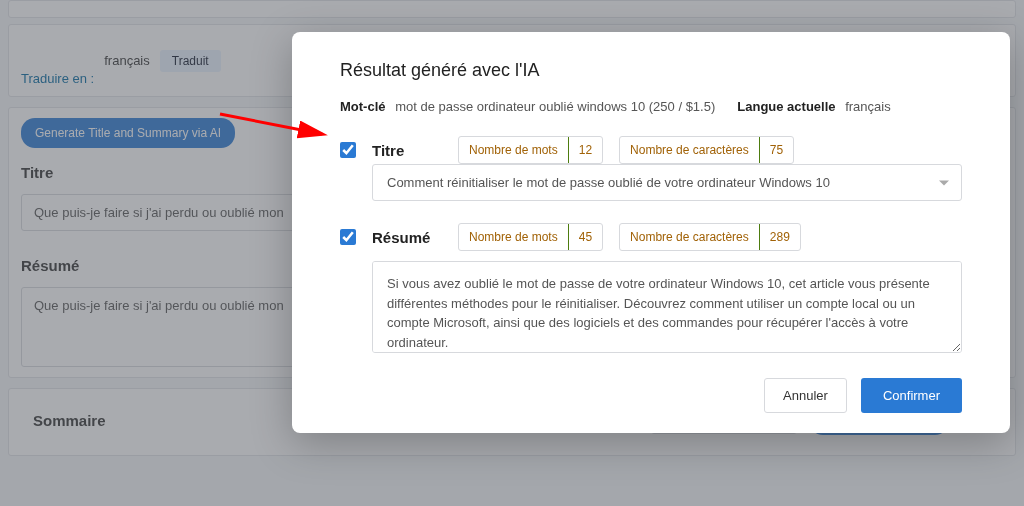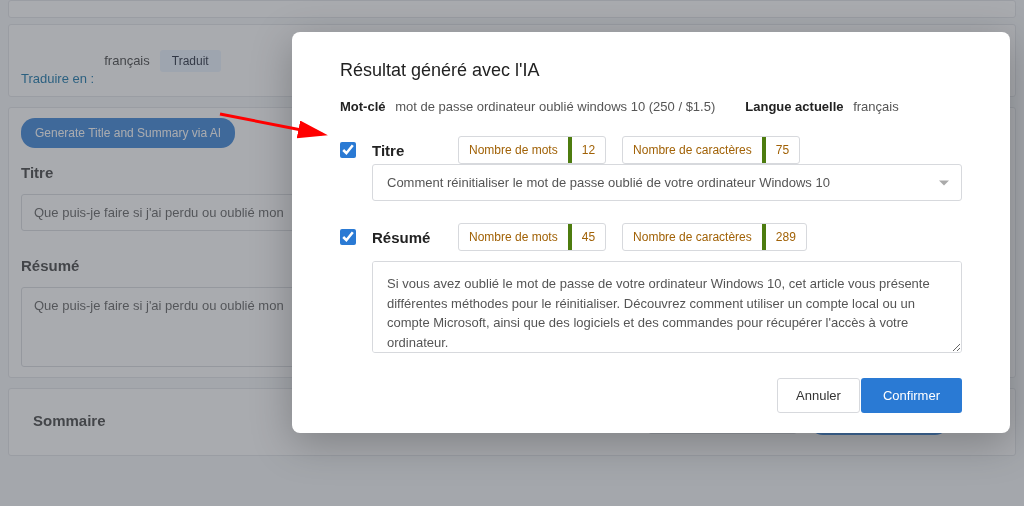--- a/index.html
+++ b/index.html
@@ -13,40 +13,40 @@
 
   .row { display: flex; align-items: center; gap: 10px; }
   .bold { font-weight: 400; color: #0369a1; margin-top: 36px; }
   .pill { background: #e8f2fe; color: #0f172a; padding: 4px 12px; border-radius: 3px; font-size: 12px; }
   .btn-blue { background: #2a7ad4; color: #fff; border: none; padding: 8px 14px; border-radius: 14px; font-size: 12px; cursor: pointer; }
 
   .field-row { display: flex; align-items: center; gap: 12px; margin-top: 10px; }
   .field-label { font-weight: 700; font-size: 15px; min-width: 80px; }
   .stat-box { display: inline-flex; border: 1px solid #d7d9dd; border-radius: 3px; overflow: hidden; font-size: 12px; color: #a16207; background:#fff;}
   .stat-box span { padding: 6px 10px; }
-  .stat-box span + span { border-left: 4px solid #4d7c0f; }
+  .stat-box span + span { border-left: 1px solid #4d7c0f; }
 
   .input-full { width: 100%; border: 1px solid #d7d9dd; border-radius: 3px; padding: 10px 12px; font-size: 13px; margin-top: 8px; color:#555; background:#fff;}
 
   .sommaire-row { display:flex; align-items:center; gap:12px; padding: 6px 12px 0; }
   .sommaire-row .icons { color:#3a84dc; font-size:14px; display:flex; gap:8px;}
 
   
   .modal { position: absolute; z-index: 10; background: #fff; border-radius: 8px; box-shadow: 0 10px 40px rgba(0,0,0,.25); top: 32px; left: 292px; width: 718px; padding: 28px 48px 20px; }
   .modal h2 { font-size: 18px; font-weight: 500; color: #222; margin-bottom: 18px; }
-  .meta-row { display:flex; gap: 30px; font-size: 13px; color:#555; margin-bottom: 22px; align-items:center;}
+  .meta-row { display:flex; gap: 22px; font-size: 13px; color:#555; margin-bottom: 22px; align-items:center;}
   .meta-row .k { font-weight: 700; color:#222; margin-right:6px;}
   .section { margin-bottom: 22px; }
   .sec-head { display:flex; align-items:center; gap: 16px; }
   .chk { width: 16px; height: 16px; accent-color: #2a7ad4; }
   .sec-title { font-weight: 700; font-size: 15px; color:#222; width: 70px;}
   .select-like { position:relative; width: 100%; border:1px solid #d7d9dd; border-radius:3px; padding: 10px 30px 10px 14px; font-size: 13px; color:#555; }
   .select-like::after { content:""; position:absolute; right:12px; top:50%; width:0;height:0;border-left:5px solid transparent;border-right:5px solid transparent;border-top:5px solid #aaa; transform:translateY(-50%);}
   .modal textarea { width:100%; border:1px solid #d7d9dd; border-radius:3px; padding: 12px 14px; font-size:13px; color:#555; line-height:1.5; resize: both; margin-top:10px; min-height: 92px; font-family: inherit;}
-  .modal-footer { display:flex; justify-content:flex-end; gap: 1px; margin-top: 6px;}
+  .modal-footer { display:flex; justify-content:flex-end; gap: 14px; margin-top: 6px;}
   .btn-plain { background:#fff; border:1px solid #d7d9dd; color:#333; padding: 9px 18px; border-radius:3px; cursor:pointer; font-size:13px;}
   .btn-primary { background:#2a7ad4; color:#fff; border:none; padding: 9px 22px; border-radius:3px; cursor:pointer; font-size:13px;}
 
   
   .arrow-svg { position:absolute; z-index:20; top:110px; left:218px; pointer-events:none;}
 </style>
 </head>
 <body>
 
 <div class="bg-wrap">

